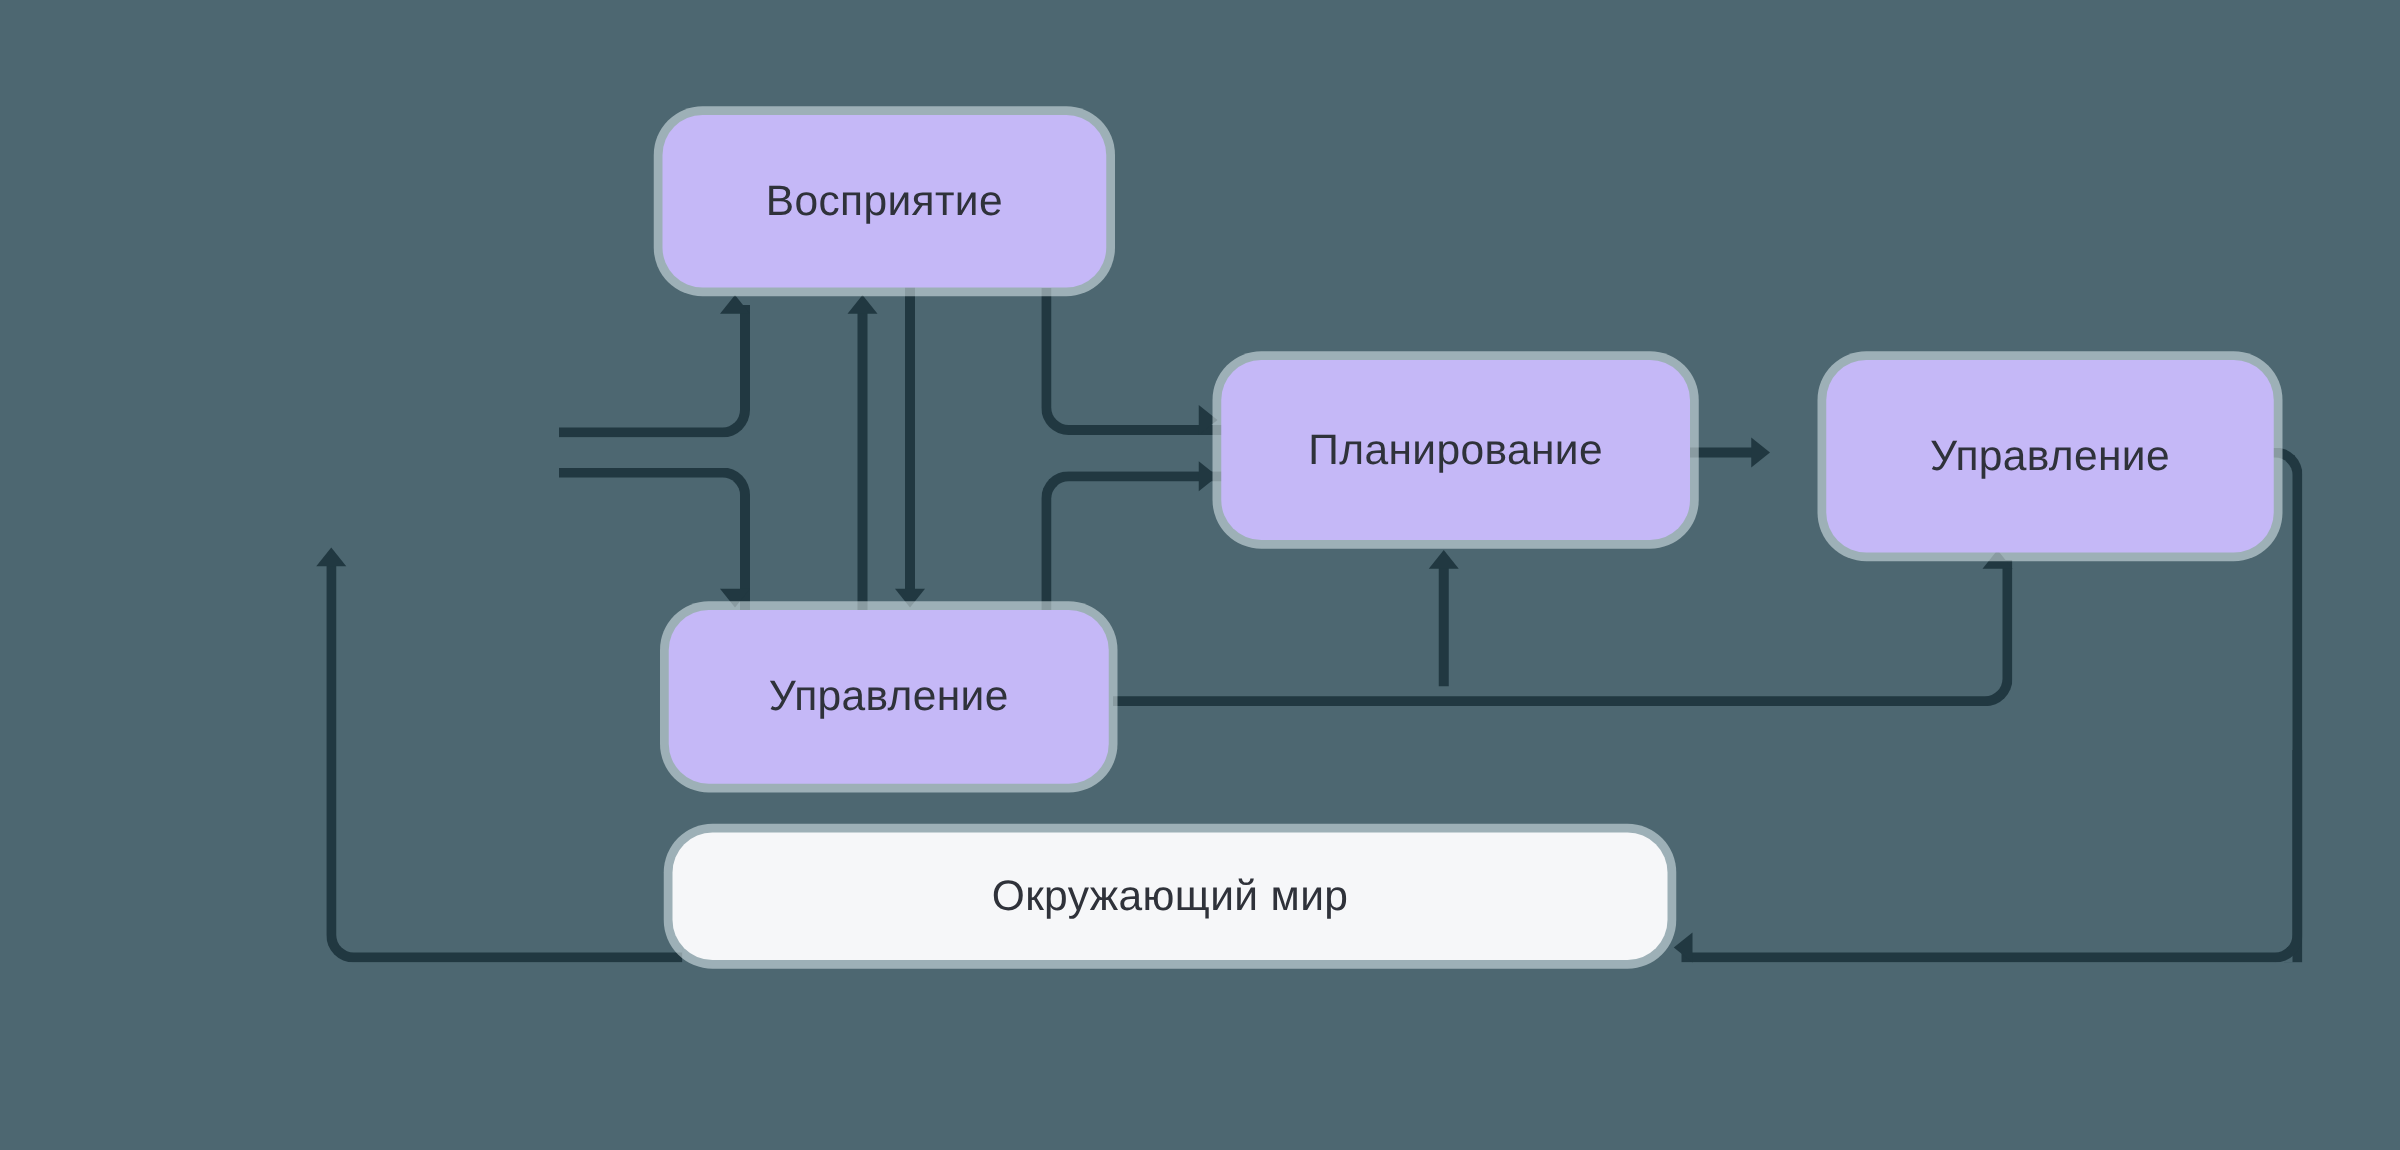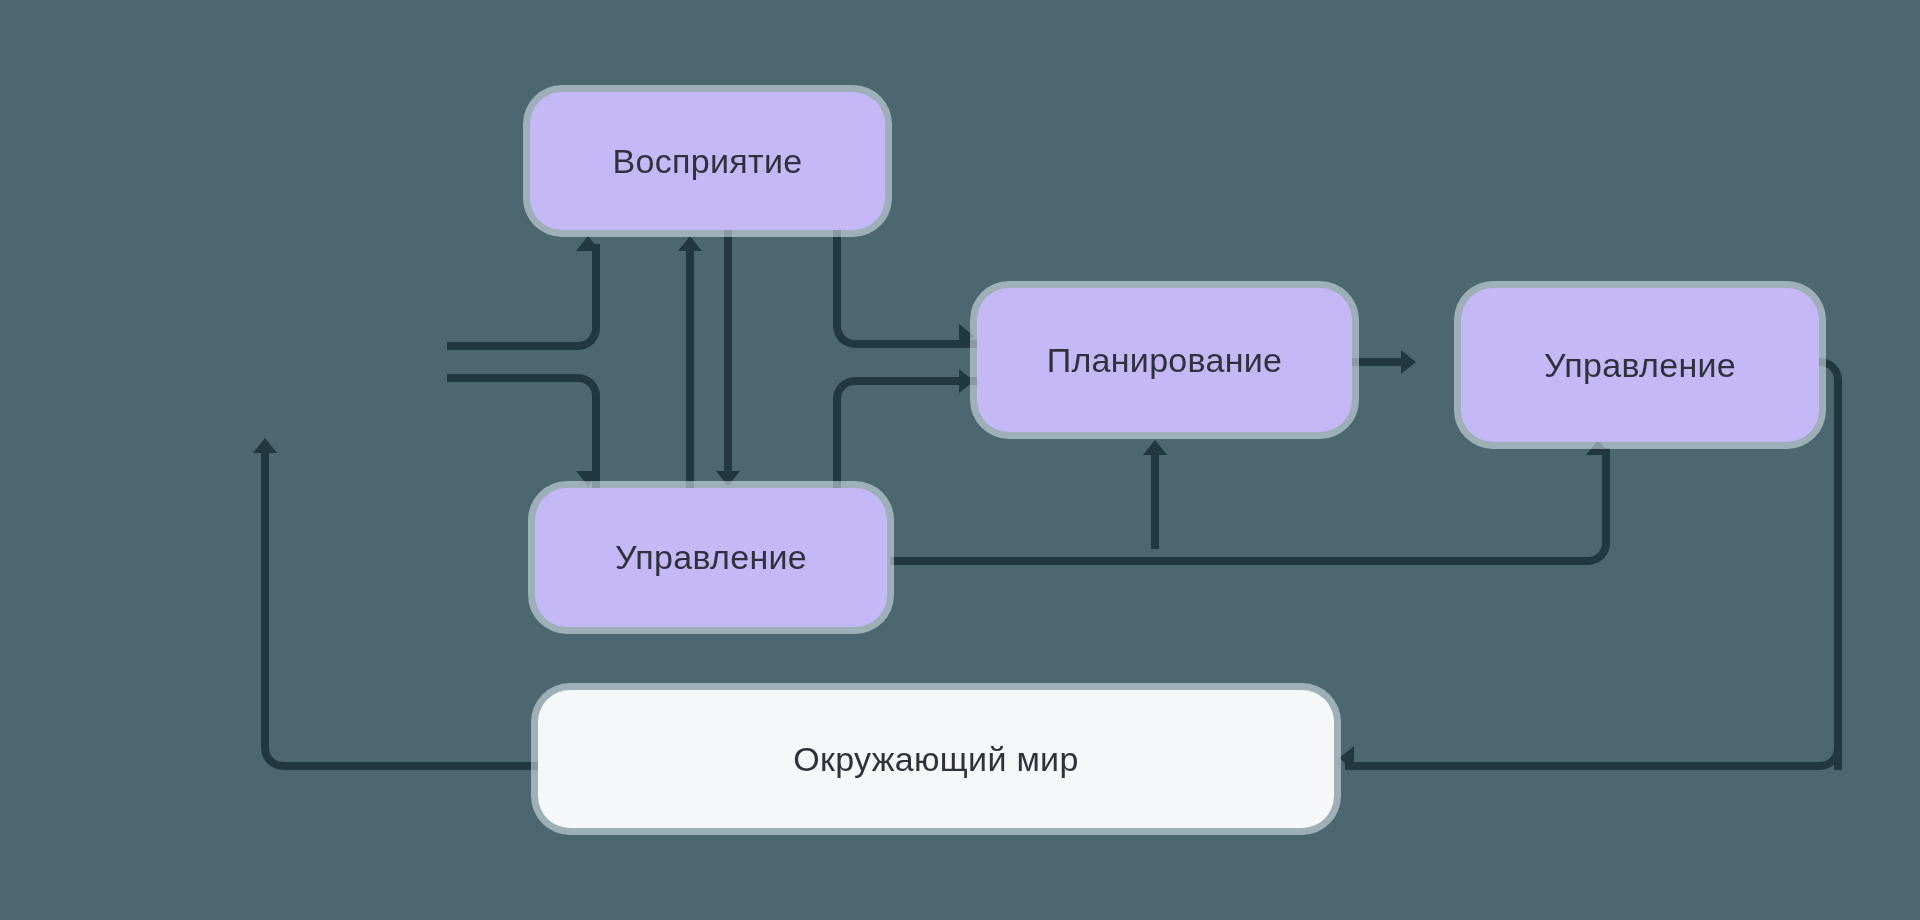--- a/index.html
+++ b/index.html
@@ -22,21 +22,21 @@
     font-size:34px;
     letter-spacing:.3px;
     z-index:3;
   }
   .node span{white-space:nowrap;}
   .node-perception   {left:530px;  top:92px;  width:355px; height:138px;}
   .node-sensors      {left:91px;   top:291px; width:356px; height:139px;}
   .node-planning     {left:977px;  top:288px; width:375px; height:144px;}
   .node-control      {left:1425px; top:288px; width:358px; height:154px;margin-left:36px;}
   .node-localization {left:535px;  top:488px; width:352px; height:139px;}
-  .node-world        {left:538px;  top:690px; width:796px; height:138px; background:#f6f7f9;}
+  .node-world        {left:538px;  top:666px; width:796px; height:102px; background:#f6f7f9;}
 
   
   .seg{position:absolute;background:#213841;z-index:1;}
   .elbow{position:absolute;z-index:1;border:0 solid #213841;background:transparent;}
   .arrow{position:absolute;width:0;height:0;z-index:2;}
   .arrow.up   {border-left:12px solid transparent;border-right:12px solid transparent;border-bottom:15px solid #213841;}
   .arrow.down {border-left:12px solid transparent;border-right:12px solid transparent;border-top:15px solid #213841;}
   .arrow.right{border-top:12px solid transparent;border-bottom:12px solid transparent;border-left:15px solid #213841;}
   .arrow.left {border-top:12px solid transparent;border-bottom:12px solid transparent;border-right:15px solid #213841;}
 

